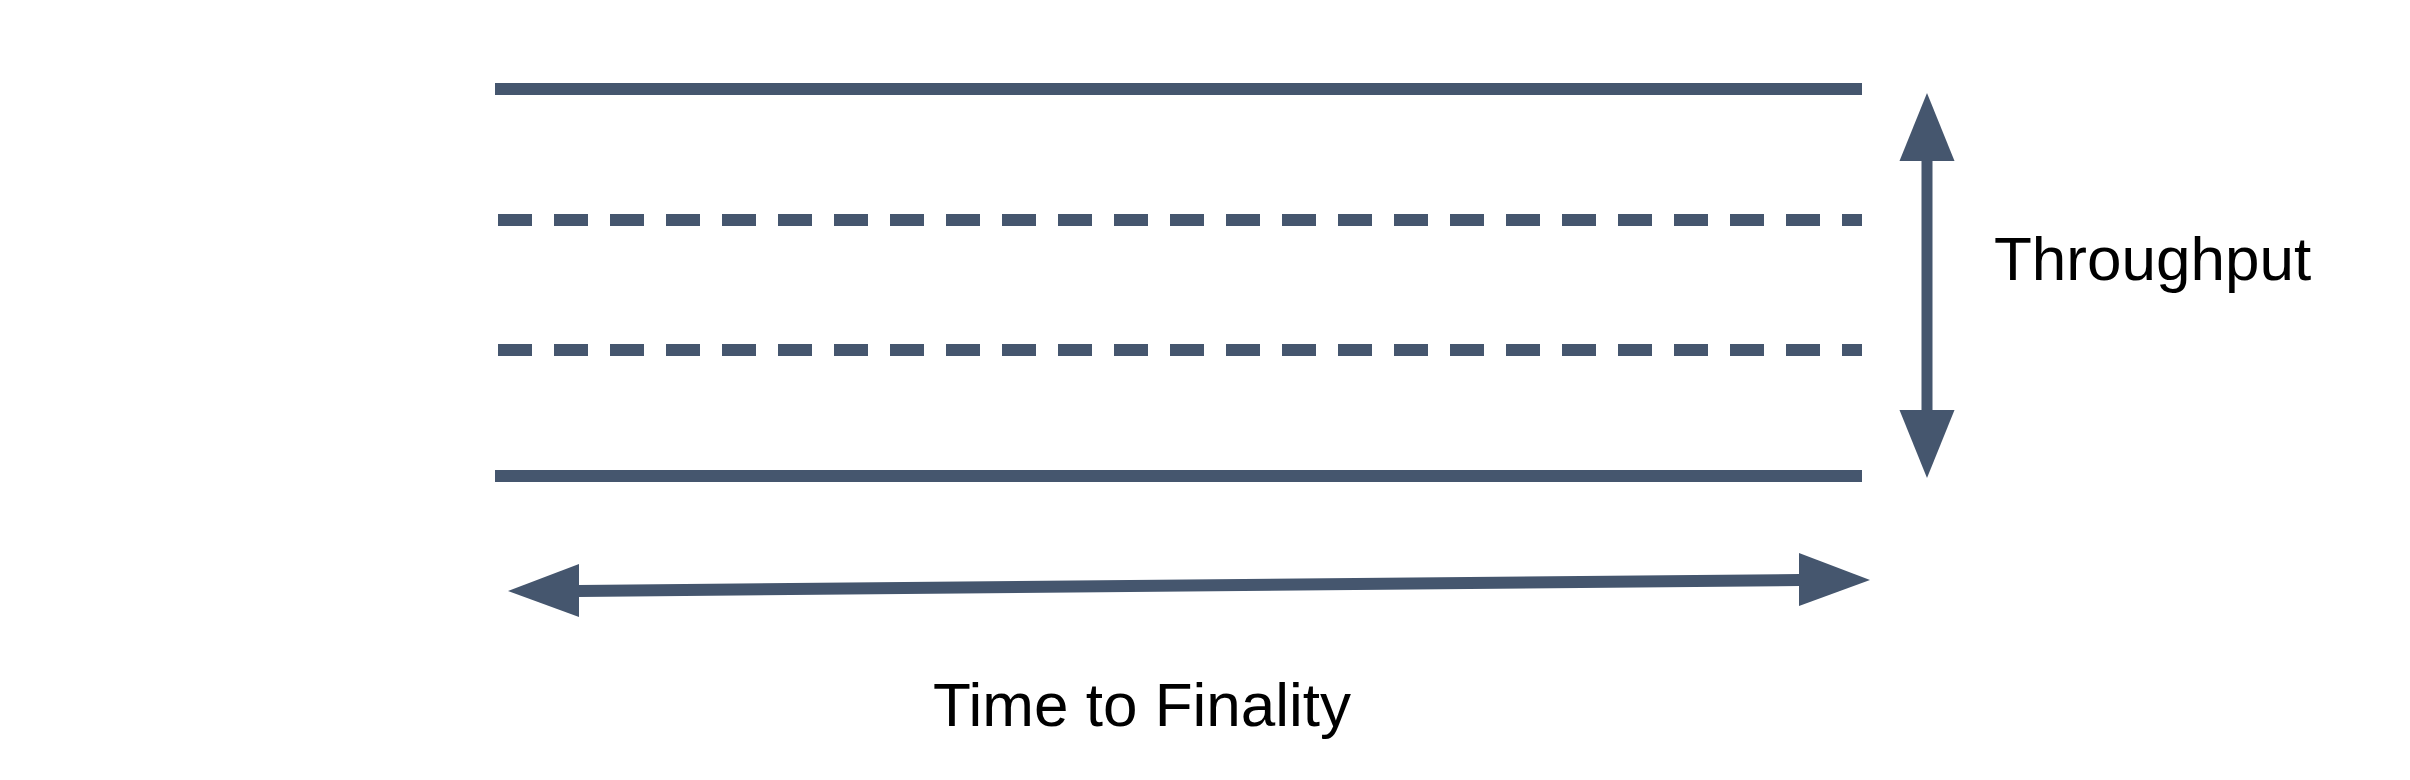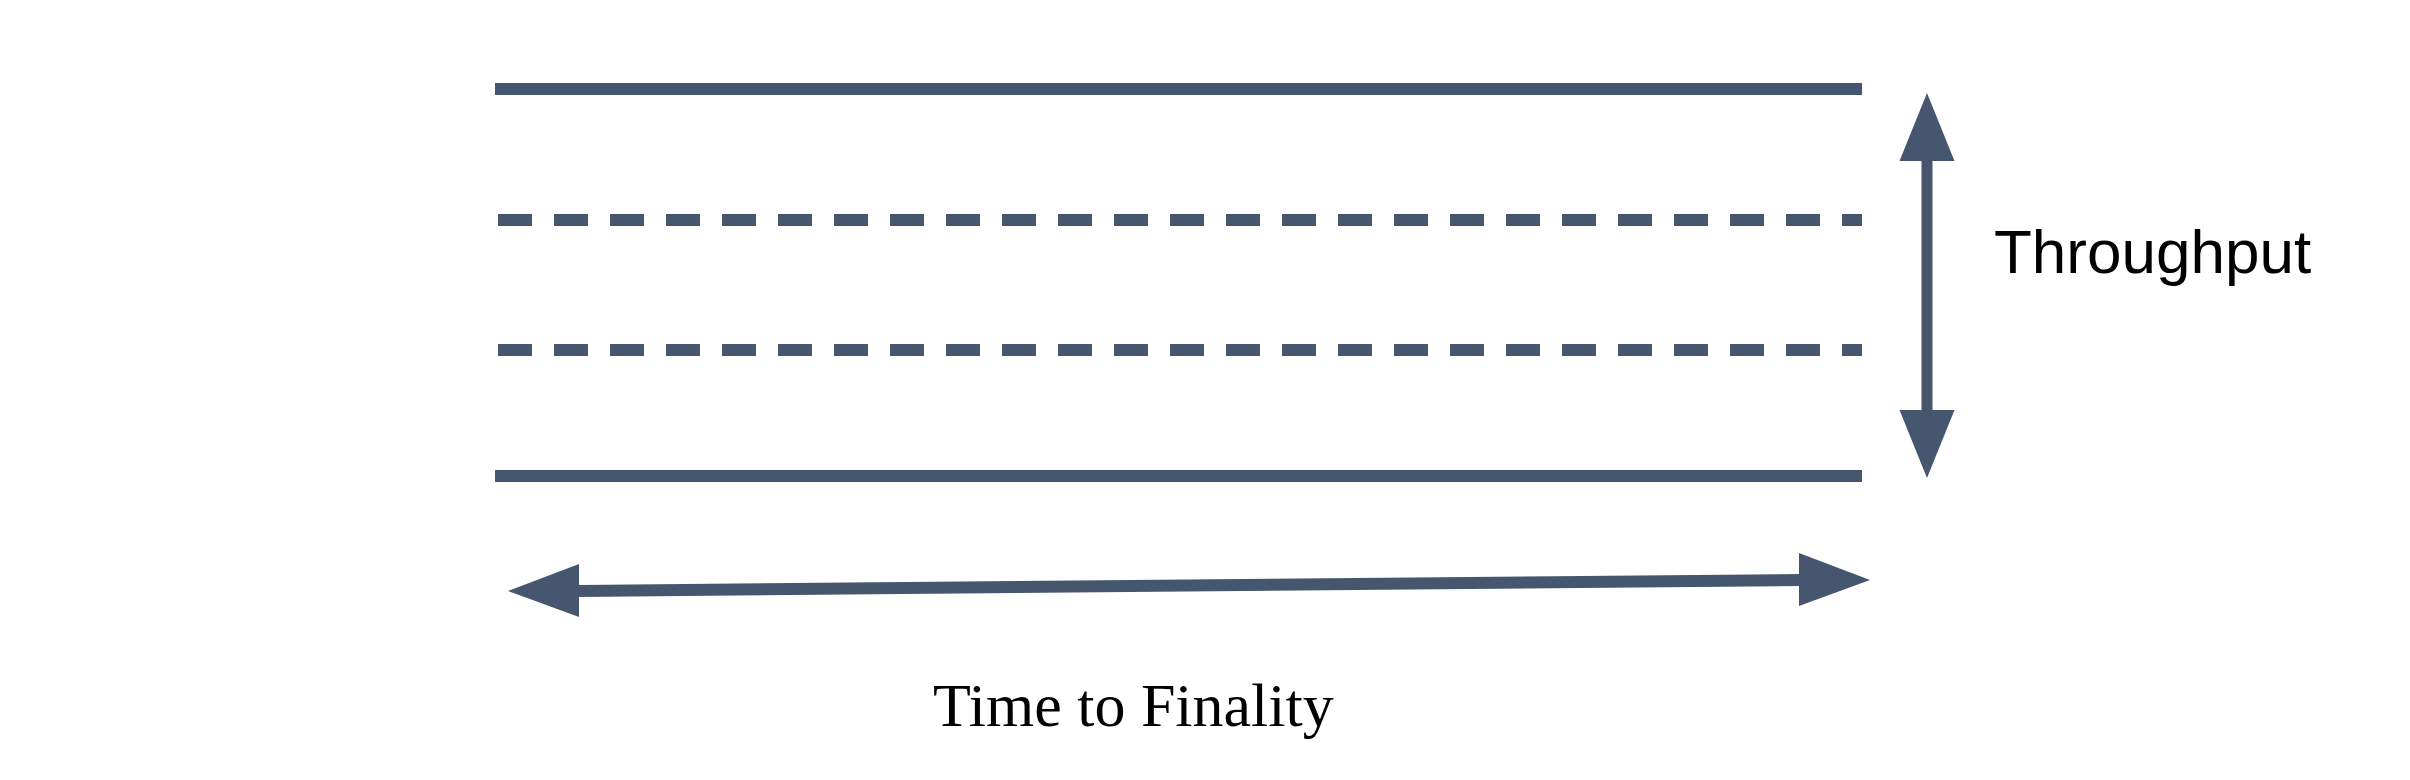--- a/index.html
+++ b/index.html
@@ -31,26 +31,25 @@
     color: #000000;
     font-family: "Liberation Sans", sans-serif;
     font-size: 62px;
     font-weight: 400;
     line-height: 1;
     white-space: nowrap;
     letter-spacing: 0px;
   }
   #label-throughput {
     left: 1994px;
-    top: 221px;
+    top: 228px;
   }
   #label-time-to-finality {
     left: 933px;
     top: 674px;
-    font-family: Liberation Serif, serif;
   }
 </style>
 </head>
 <body>
 
 <div id="canvas">
 
   <svg class="layer" viewBox="0 0 2410 780" xmlns="http://www.w3.org/2000/svg">
 
     <line x1="495" y1="89" x2="1862" y2="89" stroke="#45566E" stroke-width="12" stroke-linecap="butt"></line>

